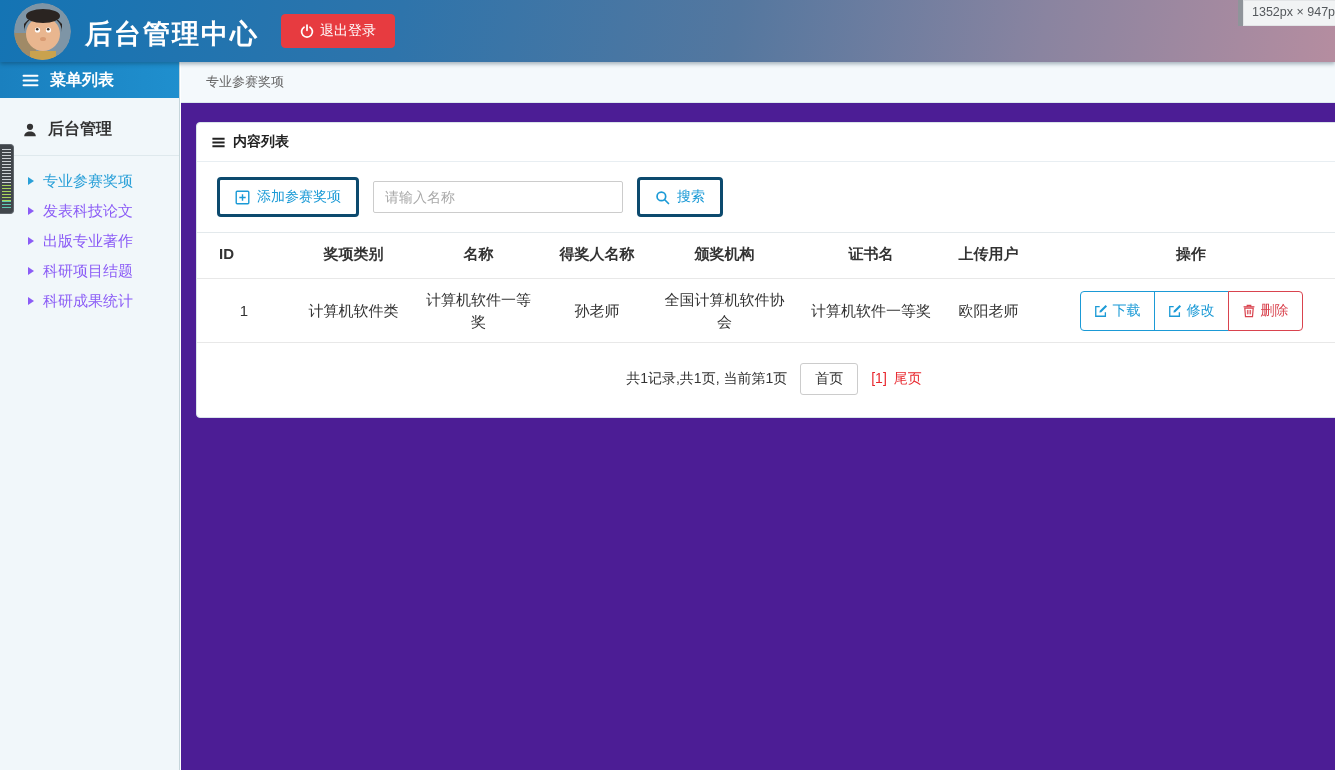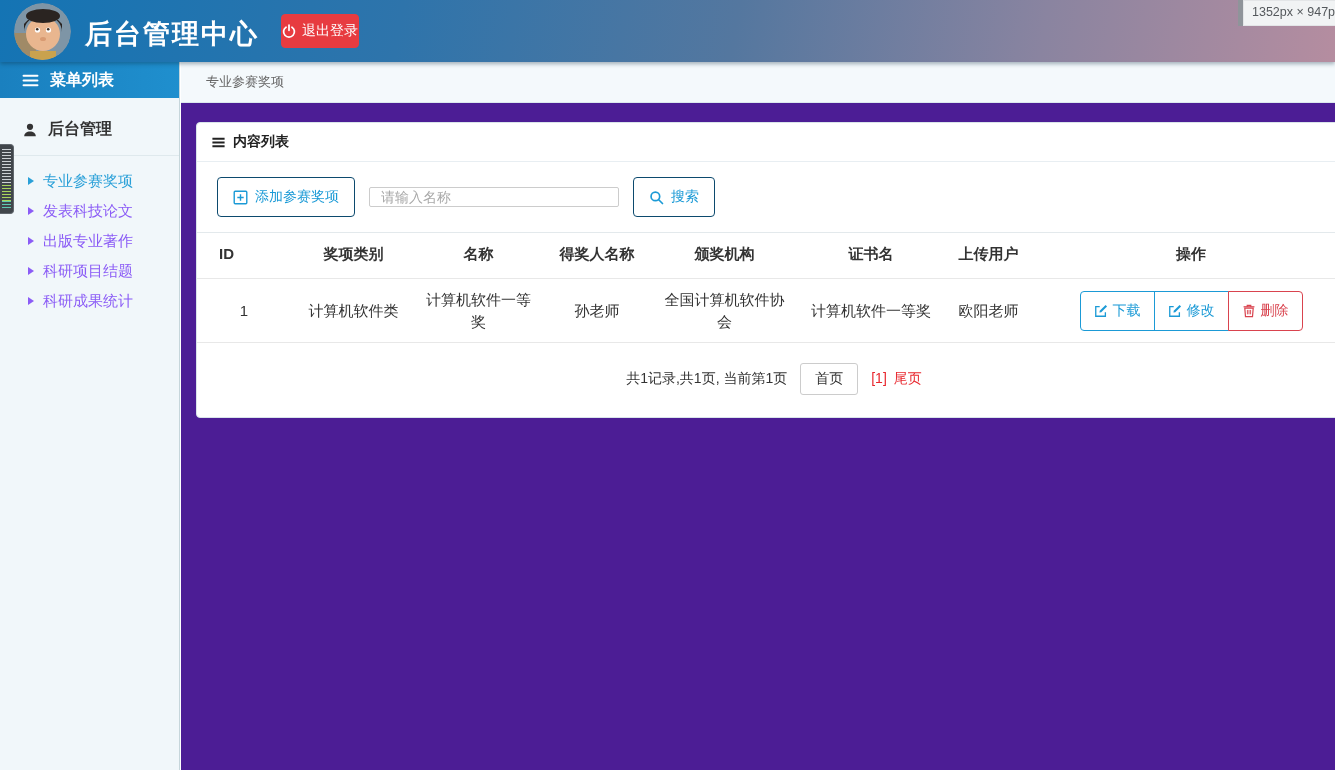--- a/index.html
+++ b/index.html
@@ -6,21 +6,21 @@
   html,body { width:1335px; height:770px; overflow:hidden; position:relative;
     font-family:"Liberation Sans","DejaVu Sans",sans-serif; background:#fff; color:#333; }
 
   
   .header { position:absolute; left:0; top:0; width:1335px; height:62px;
     background:linear-gradient(100deg,#1474b4 0%,#2e74ab 30%,#54779f 55%,#8a84a0 78%,#b58da0 100%);
     display:flex; align-items:center; box-shadow:0 2px 4px rgba(10,40,60,.35); z-index:5; }
   .avatar { width:57px; height:57px; border-radius:50%; margin-left:14px; overflow:hidden; flex:0 0 auto; }
   .app-title { color:#fff; font-size:27px; font-weight:bold; letter-spacing:2px; margin-left:14px;margin-top:6px; }
   .logout-btn { margin-left:22px; height:34px; background:#e73b40; border:1px solid #e73b40; border-radius:4px;
-    color:#fff; font-size:14px; display:flex; align-items:center; gap:6px; padding:0 0; cursor:pointer; }
+    color:#fff; font-size:14px; display:flex; align-items:center; gap:6px; padding:0 18px; cursor:pointer; }
 
   
   .size-tip-wrap { position:absolute; top:0; left:1238px; height:26px; z-index:9; display:flex; }
   .size-tip-handle { width:5px; height:26px; background:#8f949a; }
   .size-tip { background:#f1f3f4; color:#54585c; font-size:12.5px; padding:4px 8px; white-space:nowrap;
     width:104px; overflow:hidden; border:1px solid #e3e5e7; }
 
   
   .sidebar { position:absolute; left:0; top:62px; width:180px; height:708px;
     background:#f1f7fa; border-right:1px solid #c6d6db; z-index:2; }
@@ -48,23 +48,23 @@
     background:#f4f9fc; border-bottom:1px solid #dce8ee; display:flex; align-items:center;
     padding-left:25px; font-size:13px; color:#666; }
 
   
   .main { position:absolute; left:181px; top:103px; width:1154px; height:667px; background:#4c1d95; }
   .panel { margin:19px 0 0 15px; width:1156px; border:1px solid #d9e4ea; border-radius:4px; background:#fff; }
   .panel-header { display:flex; align-items:center; gap:7px; padding:10px 14px;
     font-size:14px; font-weight:bold; color:#222; border-bottom:1px solid #e8eef2; }
 
   .toolbar { display:flex; align-items:center; gap:14px; padding:15px 20px; }
-  .btn-outline-blue { height:40px; background:#fff; border:1px solid #0c4a6e; border-radius:4px;
+  .btn-outline-blue { height:40px; background:#fff; border:3px solid #0c4a6e; border-radius:4px;
     color:#1b9ad6; font-size:14px; display:flex; align-items:center; gap:7px; padding:0 15px; cursor:pointer; }
-  .search-input { width:250px; height:20px; border:1px solid #ccc; border-radius:2px;
+  .search-input { width:250px; height:32px; border:1px solid #ccc; border-radius:2px;
     padding:0 11px; font-size:14px; color:#333; outline:none; font-family:inherit; }
   .search-input::placeholder { color:#a9a9a9; }
 
   .table-wrap { border-top:1px solid #e3e9ec; }
   table { width:100%; border-collapse:collapse; table-layout:fixed; }
   th { font-size:15px; font-weight:bold; color:#333; text-align:center;
     padding:10px 6px 13px; vertical-align:bottom; line-height:1.45; }
   th.col-id { text-align:left; padding-left:22px; }
   td { font-size:15px; color:#333; text-align:center; padding:10px 6px; vertical-align:middle; line-height:1.45; }
   tbody tr { border-top:1px solid #e8e8e8; border-bottom:1px solid #e8e8e8; }

